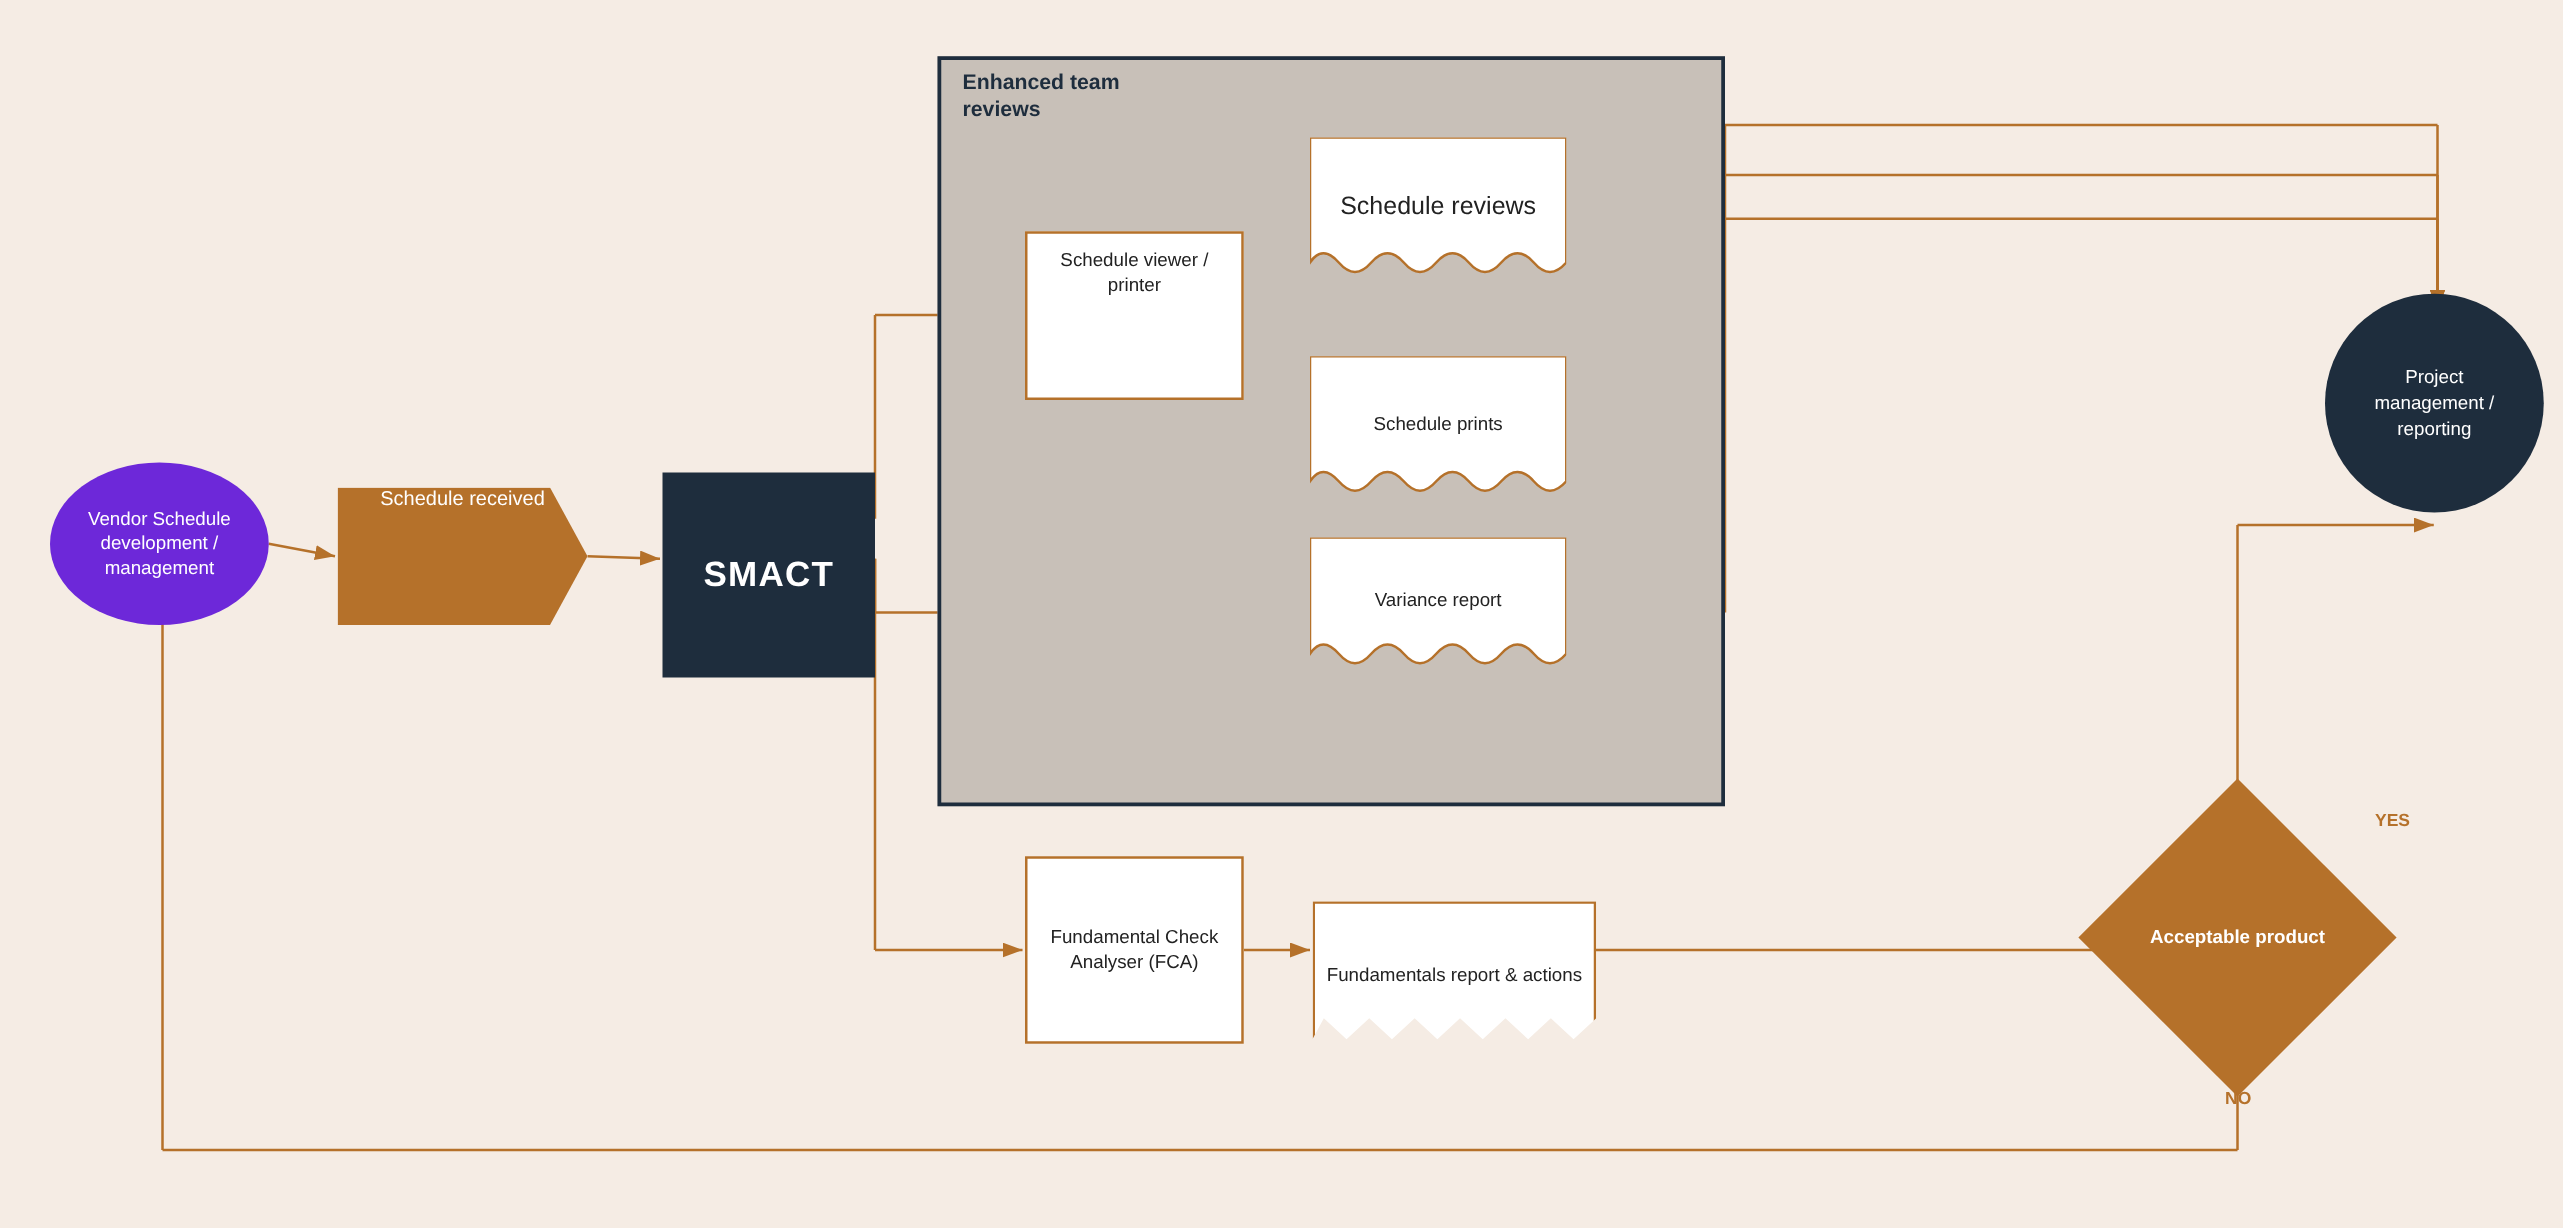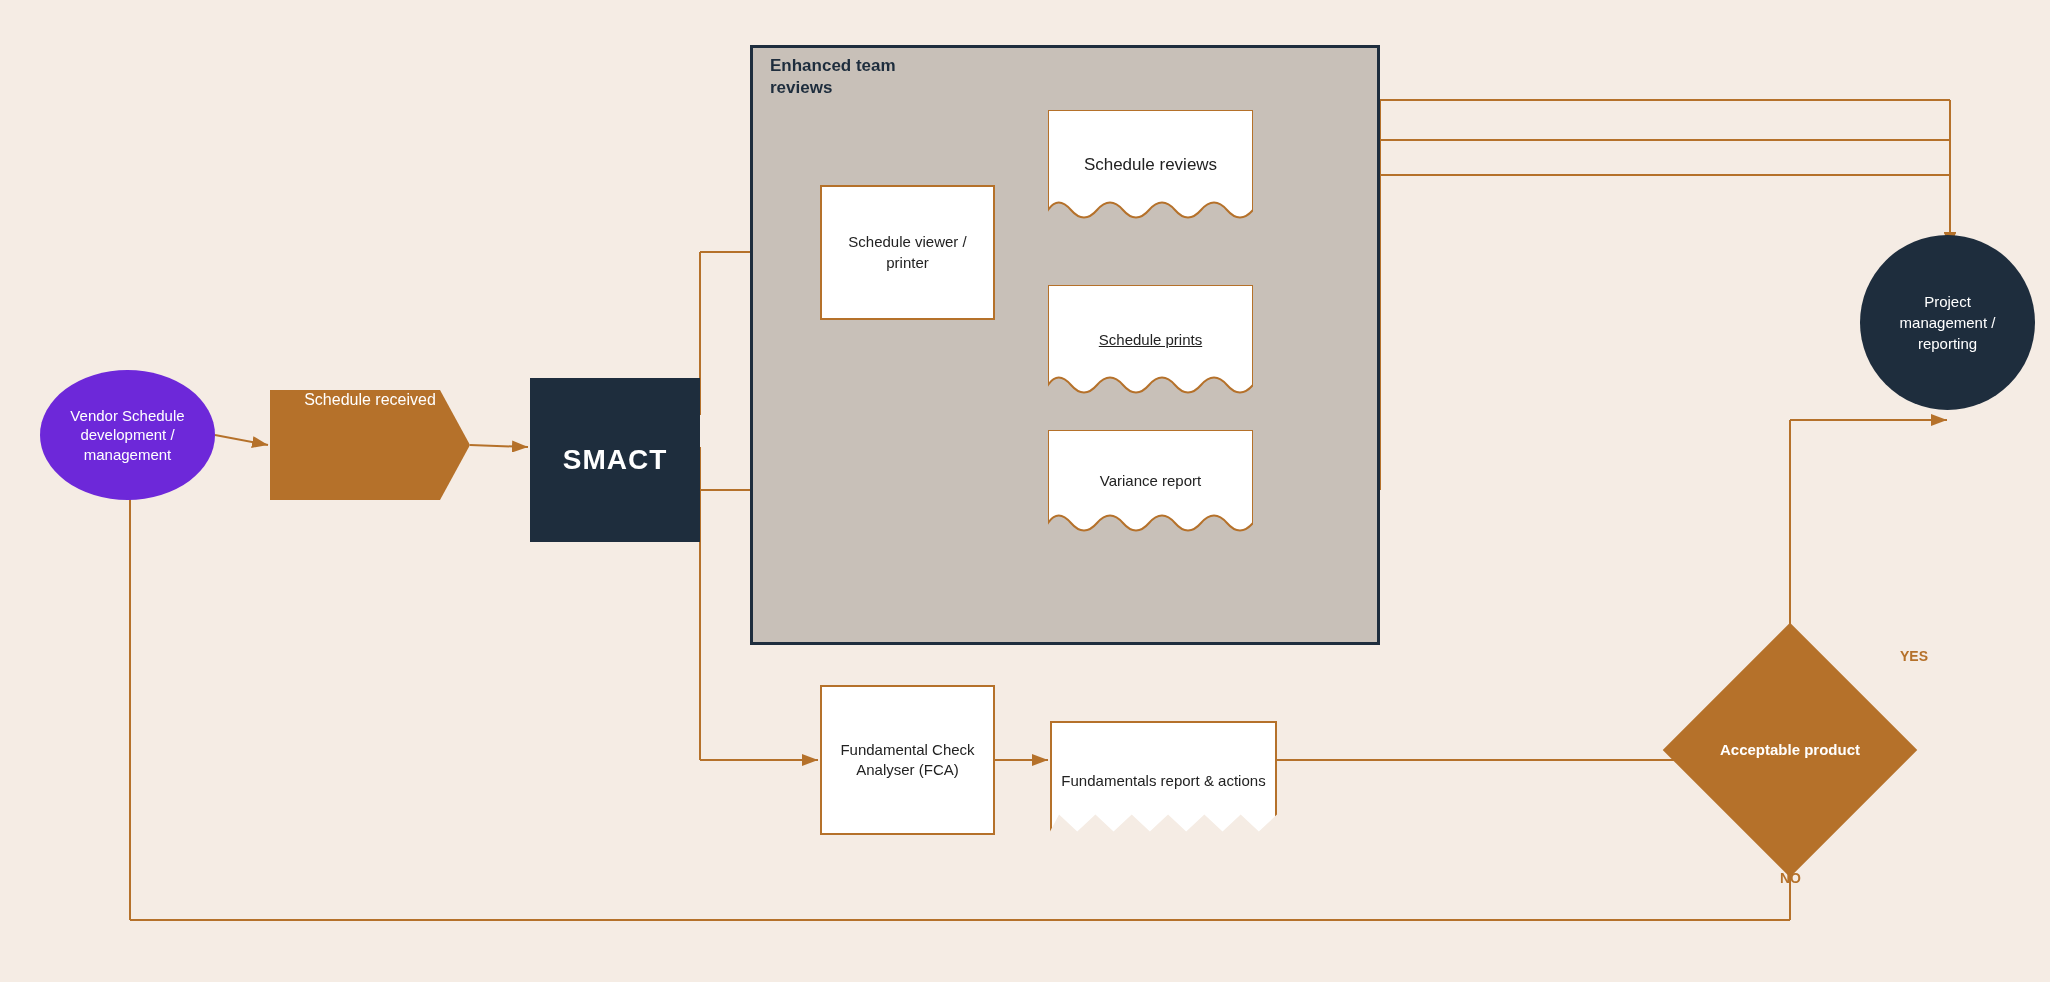--- a/index.html
+++ b/index.html
@@ -104,21 +104,20 @@
     
     .schedule-viewer {
       position: absolute;
       left: 820px;
       top: 185px;
       width: 175px;
       height: 135px;
       background: #fff;
       border: 2px solid #b5712a;
       display: flex;
-      align-items: center;
       justify-content: center;
       text-align: center;
       font-size: 15px;
       color: #222;
       line-height: 1.35;
       padding: 12px;
     }
 
     
     .sva-box {
@@ -351,28 +350,28 @@
   </div>
 
   <div class="schedule-viewer">
     <span>Schedule viewer / printer</span>
   </div>
 
   <div class="doc-wrapper" style="left:1048px; top:110px; width:205px; height:130px;">
     <svg width="205" height="130" xmlns="http://www.w3.org/2000/svg">
       <path d="M0,0 L205,0 L205,100 Q192,115 179,100 Q166,85 153,100 Q140,115 127,100 Q114,85 101,100 Q88,115 75,100 Q62,85 49,100 Q36,115 23,100 Q10,85 0,100 Z" fill="white" stroke="#b5712a" stroke-width="2"></path>
     </svg>
-    <div class="doc-text" style="position:absolute; top:0; left:0; width:100%; height:85%; display:flex; align-items:center; justify-content:center; text-align:center; font-size:17px; color:#222; padding:8px;">Schedule reviews</div>
+    <div class="doc-text" style="position:absolute; top:0; left:0; width:100%; height:85%; display:flex; align-items:center; justify-content:center; text-align:center; font-size:20px; color:#222; padding:8px;">Schedule reviews</div>
   </div>
 
   <div class="doc-wrapper" style="left:1048px; top:285px; width:205px; height:130px;">
     <svg width="205" height="130" xmlns="http://www.w3.org/2000/svg">
       <path d="M0,0 L205,0 L205,100 Q192,115 179,100 Q166,85 153,100 Q140,115 127,100 Q114,85 101,100 Q88,115 75,100 Q62,85 49,100 Q36,115 23,100 Q10,85 0,100 Z" fill="white" stroke="#b5712a" stroke-width="2"></path>
     </svg>
-    <div class="doc-text" style="position:absolute; top:0; left:0; width:100%; height:85%; display:flex; align-items:center; justify-content:center; text-align:center; font-size:15px; color:#222; padding:8px;text-decoration:underline;">Schedule prints</div>
+    <div class="doc-text" style="position:absolute; top:0; left:0; width:100%; height:85%; display:flex; align-items:center; justify-content:center; text-align:center; font-size:15px; color:#222; padding:8px;">Schedule prints</div>
   </div>
 
 
   <div class="doc-wrapper" style="left:1048px; top:430px; width:205px; height:120px;">
     <svg width="205" height="120" xmlns="http://www.w3.org/2000/svg">
       <path d="M0,0 L205,0 L205,93 Q192,108 179,93 Q166,78 153,93 Q140,108 127,93 Q114,78 101,93 Q88,108 75,93 Q62,78 49,93 Q36,108 23,93 Q10,78 0,93 Z" fill="white" stroke="#b5712a" stroke-width="2"></path>
     </svg>
     <div class="doc-text" style="position:absolute; top:0; left:0; width:100%; height:85%; display:flex; align-items:center; justify-content:center; text-align:center; font-size:15px; color:#222; padding:8px;">Variance report</div>
   </div>
 

